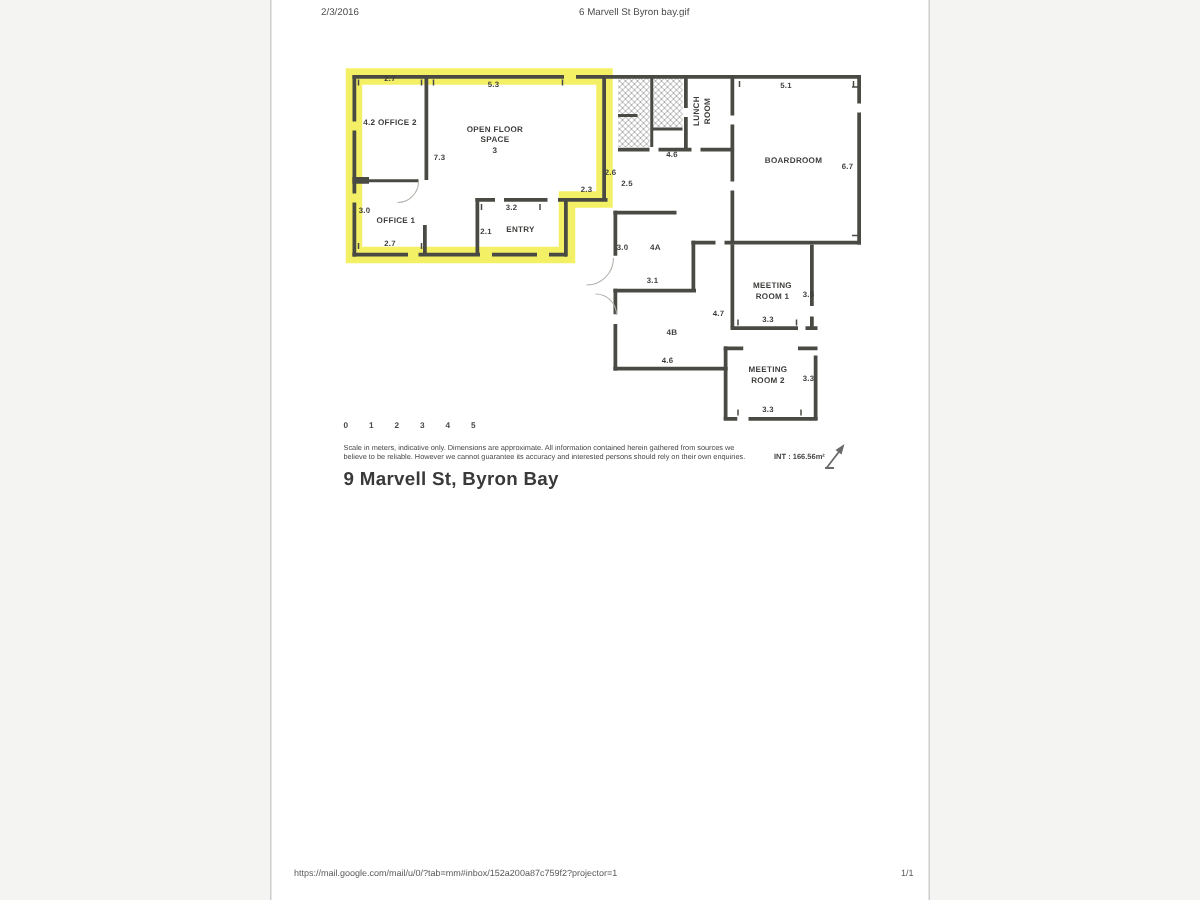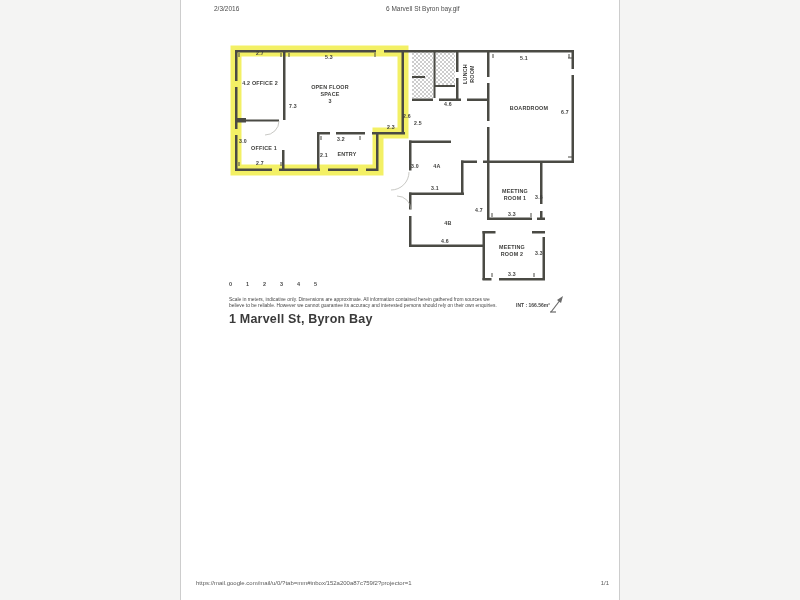--- a/index.html
+++ b/index.html
@@ -197,17 +197,17 @@
   </div>
 
   <div id="area-label">INT : 166.56m²</div>
 
   <svg id="north-arrow" viewBox="0 0 22 24">
     <path d="M4,20 L14,7" stroke="#6a6a6a" stroke-width="1.2" fill="none"></path>
     <polygon points="16,4 10,8 14,11" fill="#6a6a6a"></polygon>
     <path d="M3,20 h6" stroke="#6a6a6a" stroke-width="1.2"></path>
   </svg>
 
-  <div id="prop-title">1 Marvell St, Byron Bay</div>
+  <div id="prop-title">9 Marvell St, Byron Bay</div>
 
   <div class="ftr" id="ftr-url">https://mail.google.com/mail/u/0/?tab=mm#inbox/152a200a87c759f2?projector=1</div>
   <div class="ftr" id="ftr-page">1/1</div>
 </div>
 
 </body></html>

